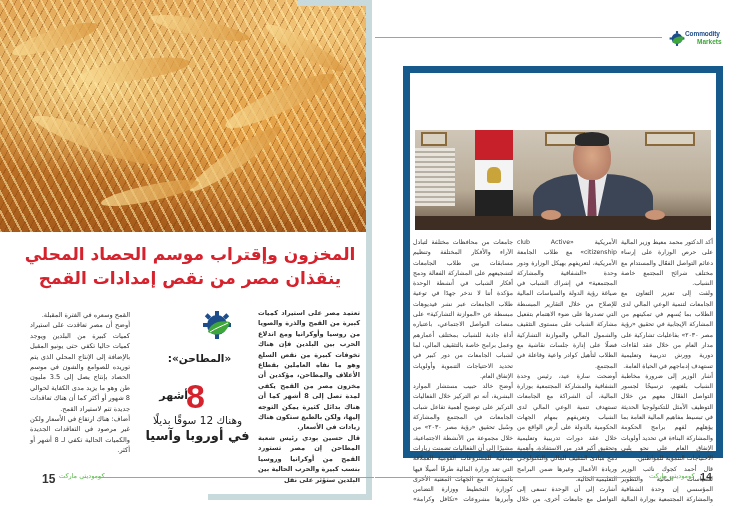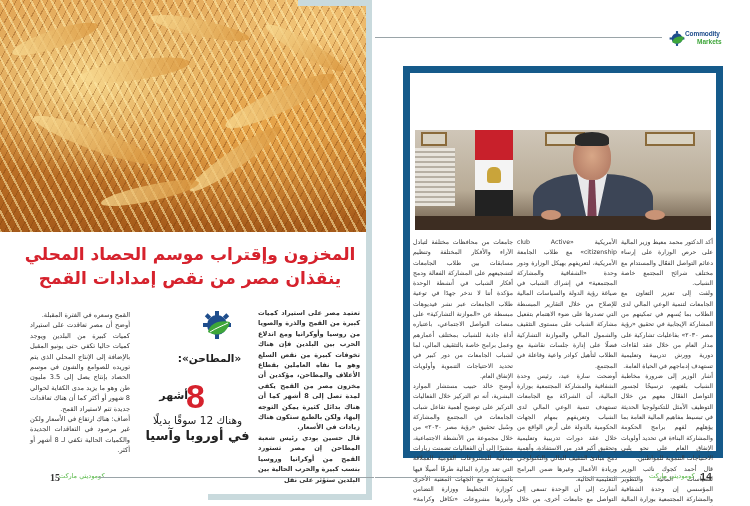--- a/index.html
+++ b/index.html
@@ -32,28 +32,28 @@
     font-family:"DejaVu Sans", sans-serif;
   }
 
   .col { position:absolute; direction:rtl; text-align:justify; font-size:6.6px; line-height:10.4px; color:#333; font-family:"DejaVu Sans", sans-serif; }
   .col p { margin-bottom:0; }
   .left-col-right { left:258px; top:308px; width:102px;font-weight:bold; }
   .left-col-left  { left:30px;  top:310px; width:100px; }
 
   .callout { position:absolute; left:140px; top:305px; width:115px; height:140px; direction:rtl; text-align:center; }
   .gear-logo { position:absolute; left:60px; top:5px; width:34px; height:30px; }
-  .callout-quote { position:absolute; left:12px; top:46px; width:115px; font-size:10.5px; font-weight:bold; color:#222; line-height:14px; }
+  .callout-quote { position:absolute; left:2px; top:46px; width:115px; font-size:10.5px; font-weight:bold; color:#222; line-height:14px; }
   .callout-number { position:absolute; left:46px; top:74px; font-size:34px; line-height:34px; font-weight:bold; color:#d6222d; font-family:"Liberation Sans", sans-serif; }
   .callout-unit { position:absolute; left:4px; top:84px; width:44px; font-size:11px; font-weight:bold; color:#222; text-align:right; }
   .callout-line2 { position:absolute; left:0; top:108px; width:115px; font-size:10.5px; font-weight:normal; color:#222; line-height:14px; }
   .callout-line3 { position:absolute; left:0; top:124px; width:115px; font-size:13px; font-weight:bold; color:#222; line-height:14px; }
 
   .footer-left { position:absolute; left:34px; top:472px; width:340px; height:12px; }
-  .page-num-left { position:absolute; left:16px; top:0; font-size:10px; font-weight:bold; color:#333; font-family:Liberation Serif, serif; }
+  .page-num-left { position:absolute; left:8px; top:0; font-size:12px; font-weight:bold; color:#333; font-family:Liberation Sans, sans-serif; }
   .brand-left { position:absolute; left:25px; top:0; font-size:6.5px; color:#57b847; direction:rtl; }
   .rule-left { position:absolute; left:64px; top:5px; width:276px; height:1px; background:#9aa4a8; }
 
   
   .page-right { position:absolute; left:375px; top:0; width:375px; height:506px; background:#fff; }
   .header-rule { position:absolute; left:0; top:37px; width:287px; height:1px; background:#9aa4a8; }
   .logo { position:absolute; left:293px; top:29px; width:60px; height:20px; }
   .logo-text1 { position:absolute; left:17px; top:1px; font-size:6.5px; font-weight:bold; color:#1e4d8c; font-family:"Liberation Sans", sans-serif; letter-spacing:-0.1px; }
   .logo-text2 { position:absolute; left:29px; top:9px; font-size:6.5px; font-weight:bold; color:#3ea63a; font-family:"Liberation Sans", sans-serif; }
 

